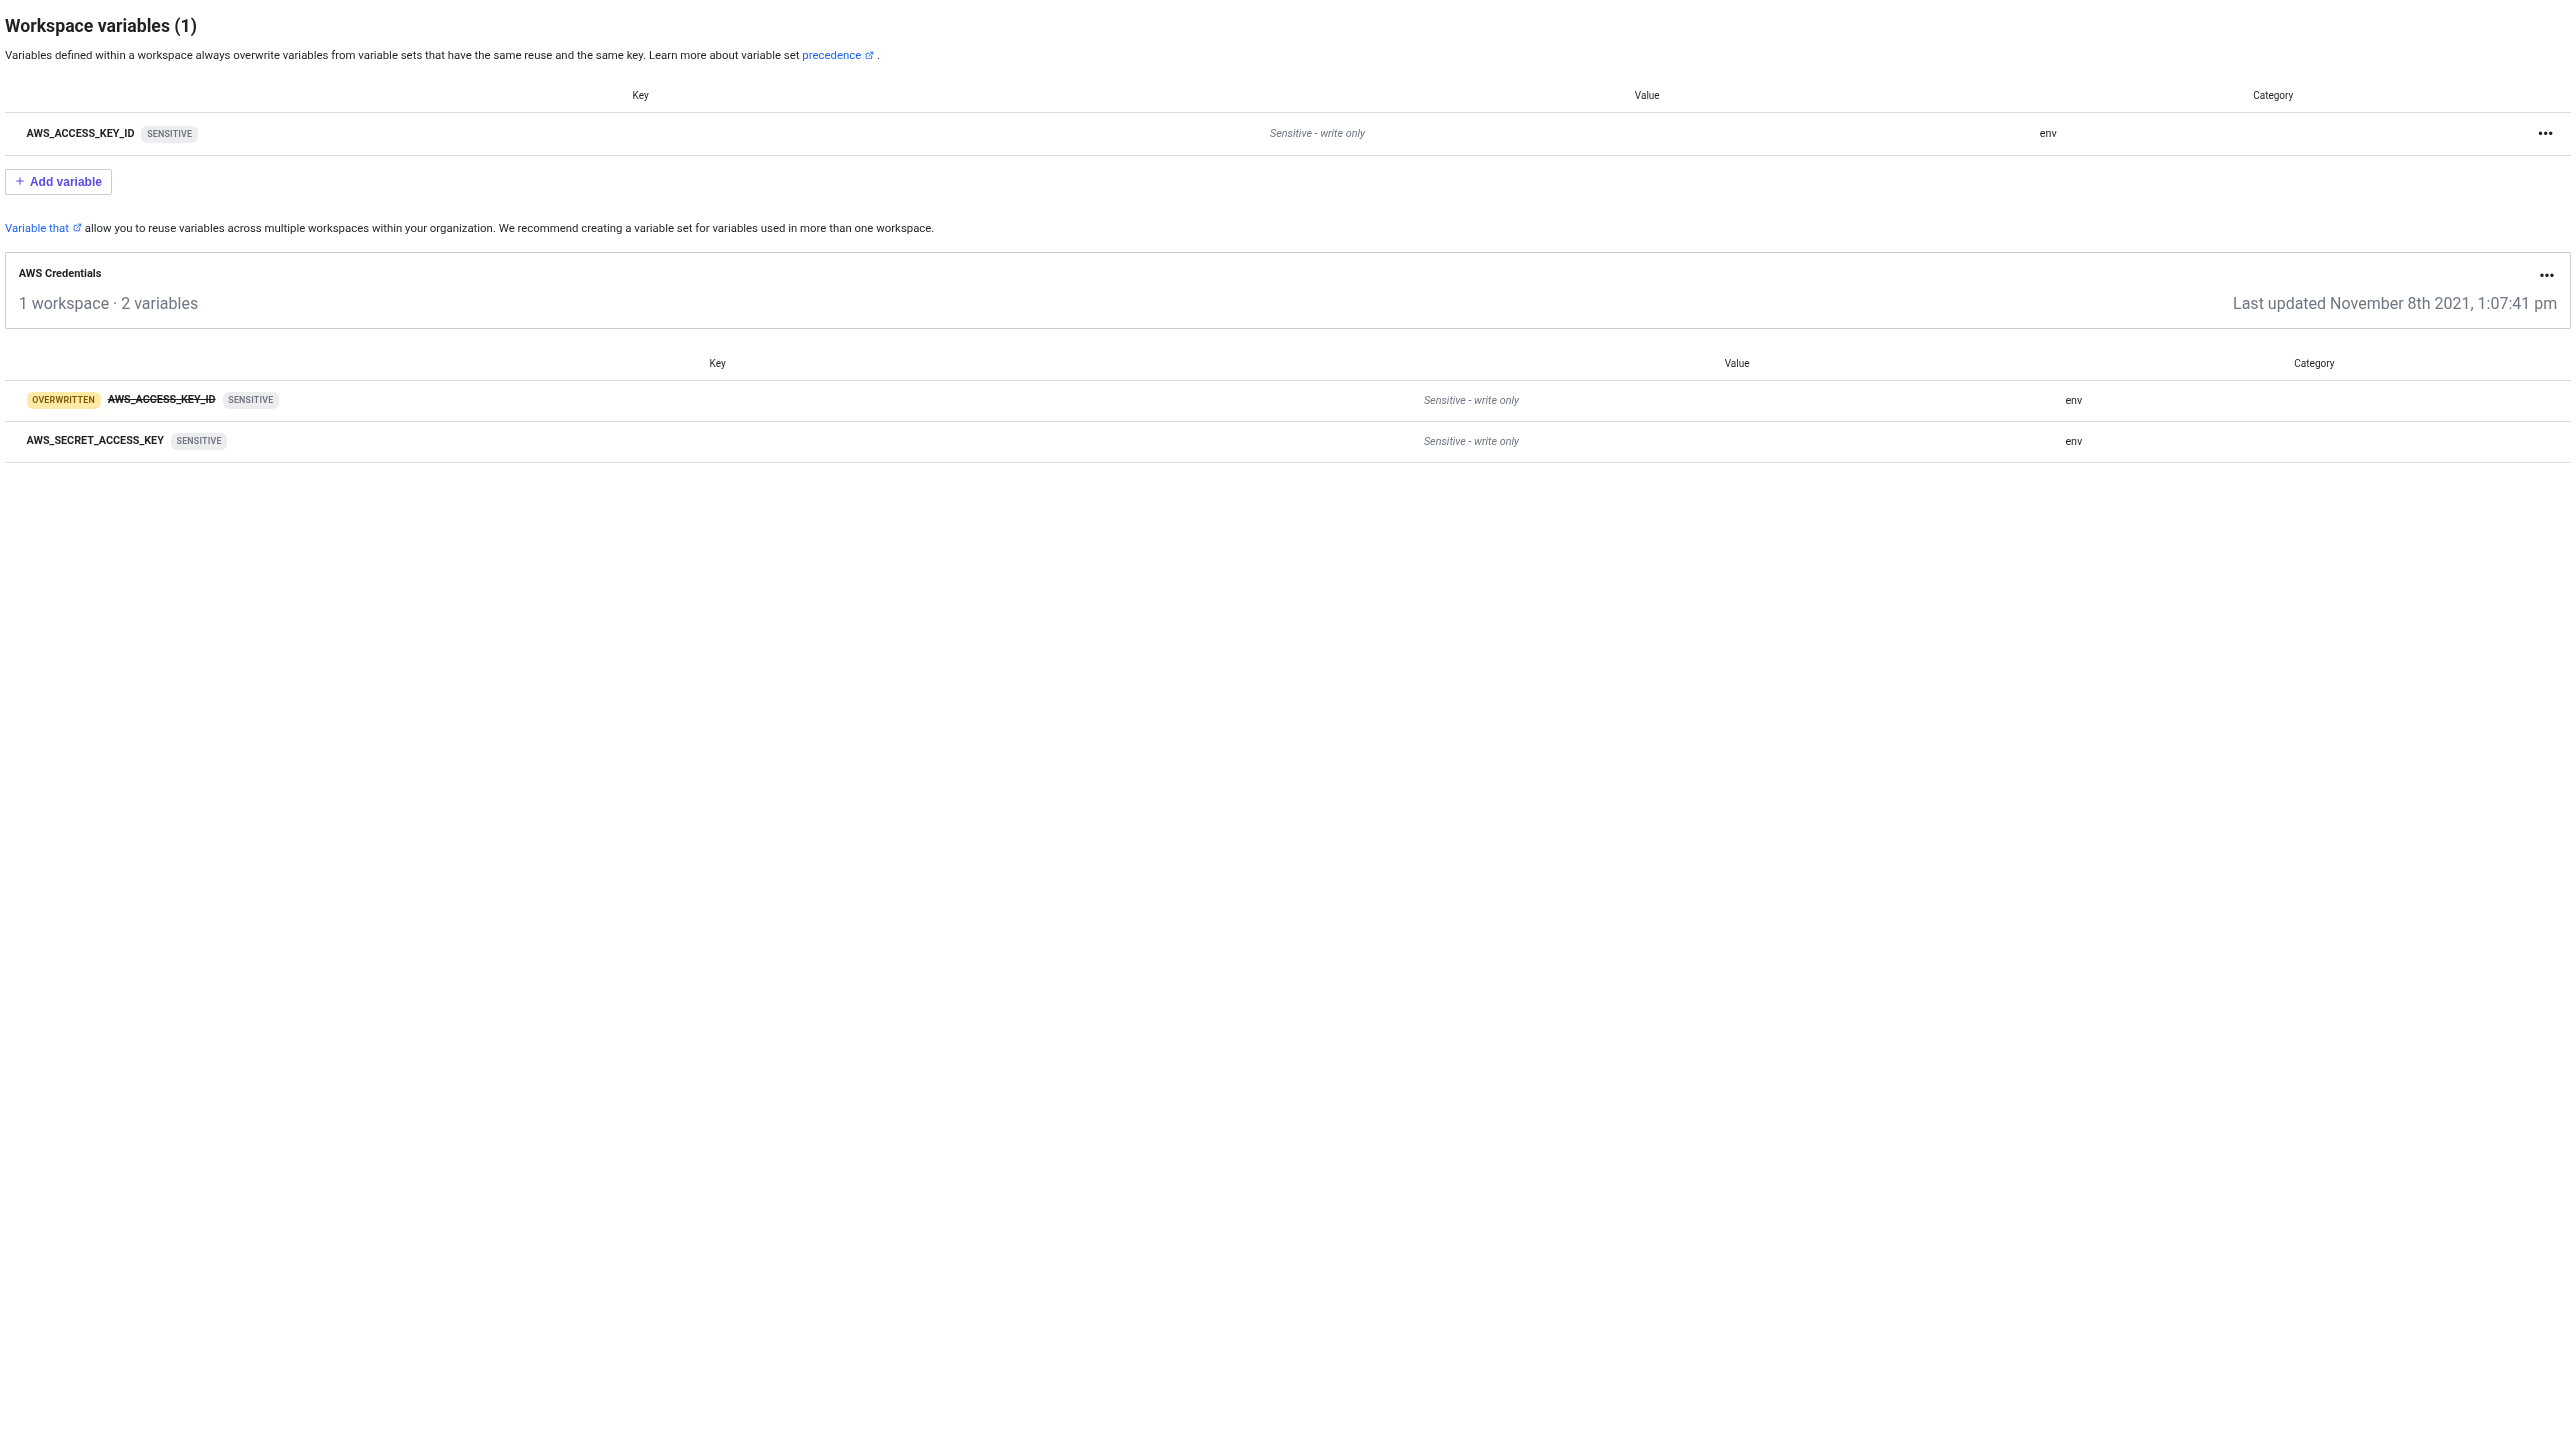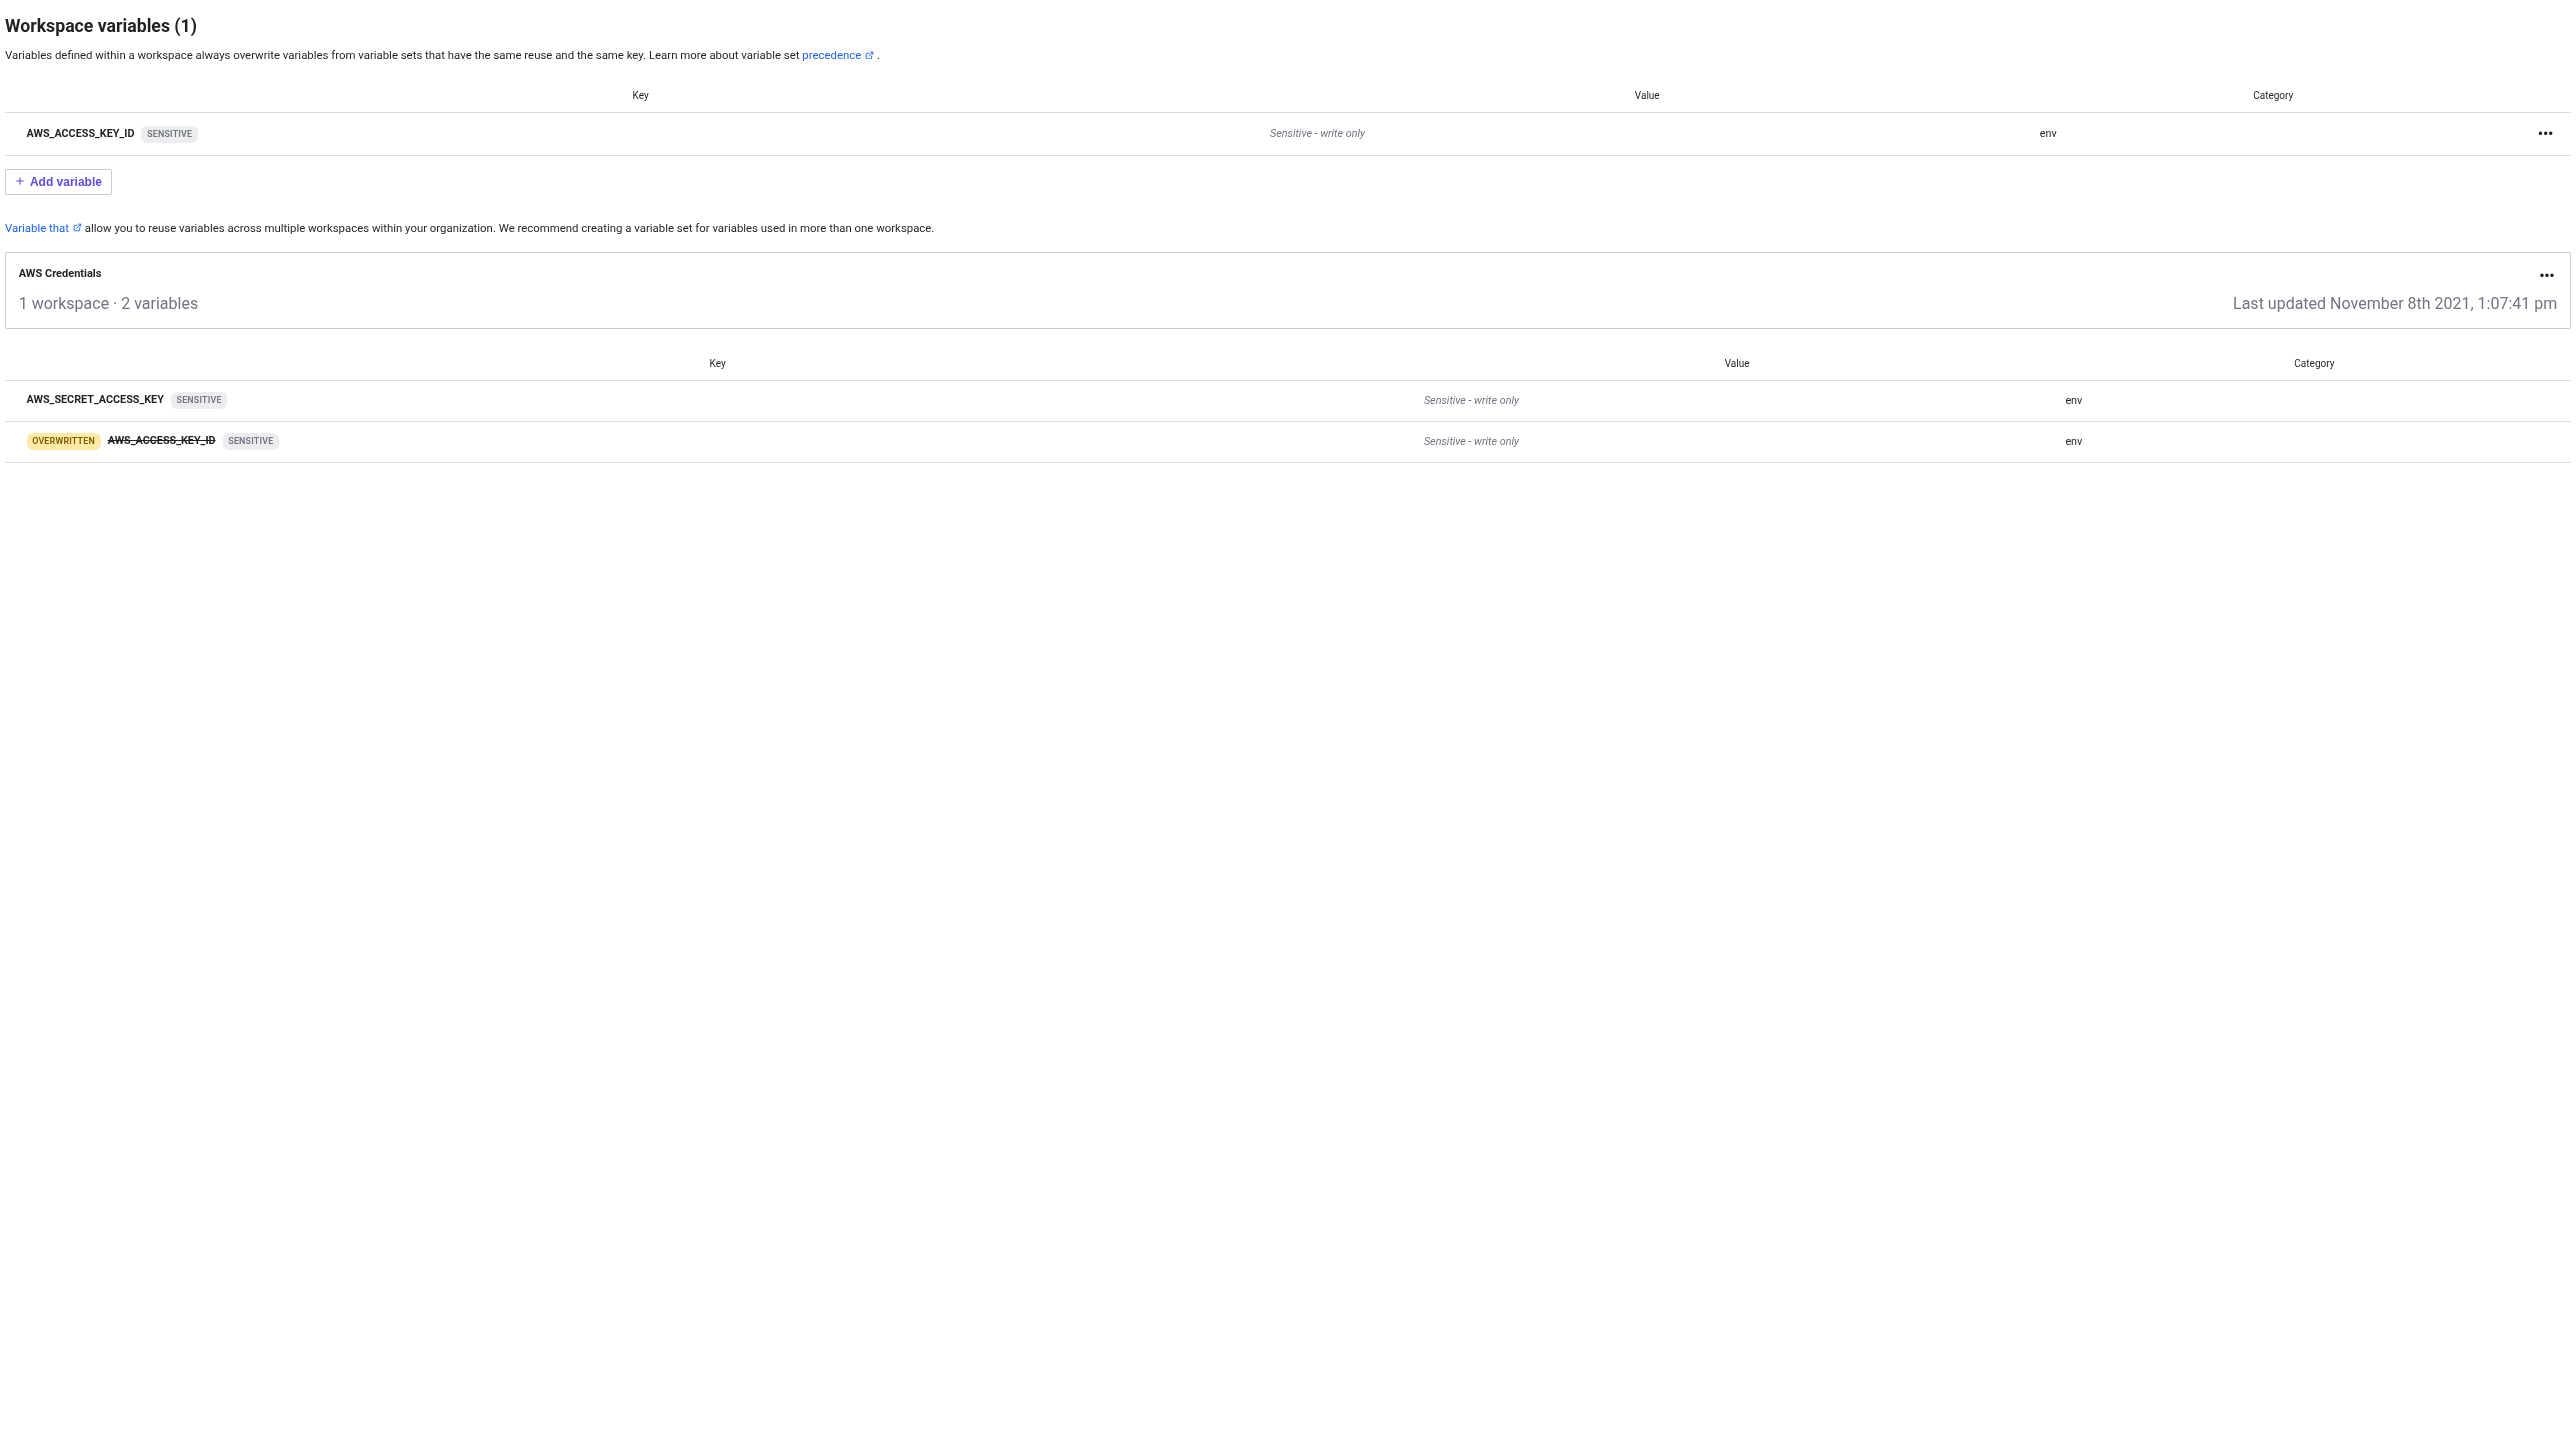--- a/index.html
+++ b/index.html
@@ -282,42 +282,42 @@
       <tr>
         <th class="col-key2">Key</th>
         <th class="value-col col-value2">Value</th>
         <th class="category-col col-category2">Category</th>
       </tr>
     </thead>
     <tbody>
       <tr>
         <td>
           <div class="key-cell">
-            <span class="key-name">AWS_SECRET_ACCESS_KEY</span>
-            <span class="badge badge-sensitive">SENSITIVE</span>
-          </div>
-        </td>
-        <td class="value-col">
-          <span class="sensitive-value">Sensitive - write only</span>
-        </td>
-        <td class="category-col">
-          <span>env</span>
-        </td>
-      </tr>
-      <tr>
-        <td>
-          <div class="key-cell">
             <span class="badge badge-overwritten">OVERWRITTEN</span>
             <span class="key-name struck">AWS_ACCESS_KEY_ID</span>
             <span class="badge badge-sensitive">SENSITIVE</span>
           </div>
         </td>
         <td class="value-col">
           <span class="sensitive-value">Sensitive - write only</span>
         </td>
         <td class="category-col">
           <span>env</span>
         </td>
       </tr>
+      <tr>
+        <td>
+          <div class="key-cell">
+            <span class="key-name">AWS_SECRET_ACCESS_KEY</span>
+            <span class="badge badge-sensitive">SENSITIVE</span>
+          </div>
+        </td>
+        <td class="value-col">
+          <span class="sensitive-value">Sensitive - write only</span>
+        </td>
+        <td class="category-col">
+          <span>env</span>
+        </td>
+      </tr>
     </tbody>
   </table>
 </div>
 
 
 </body></html>

